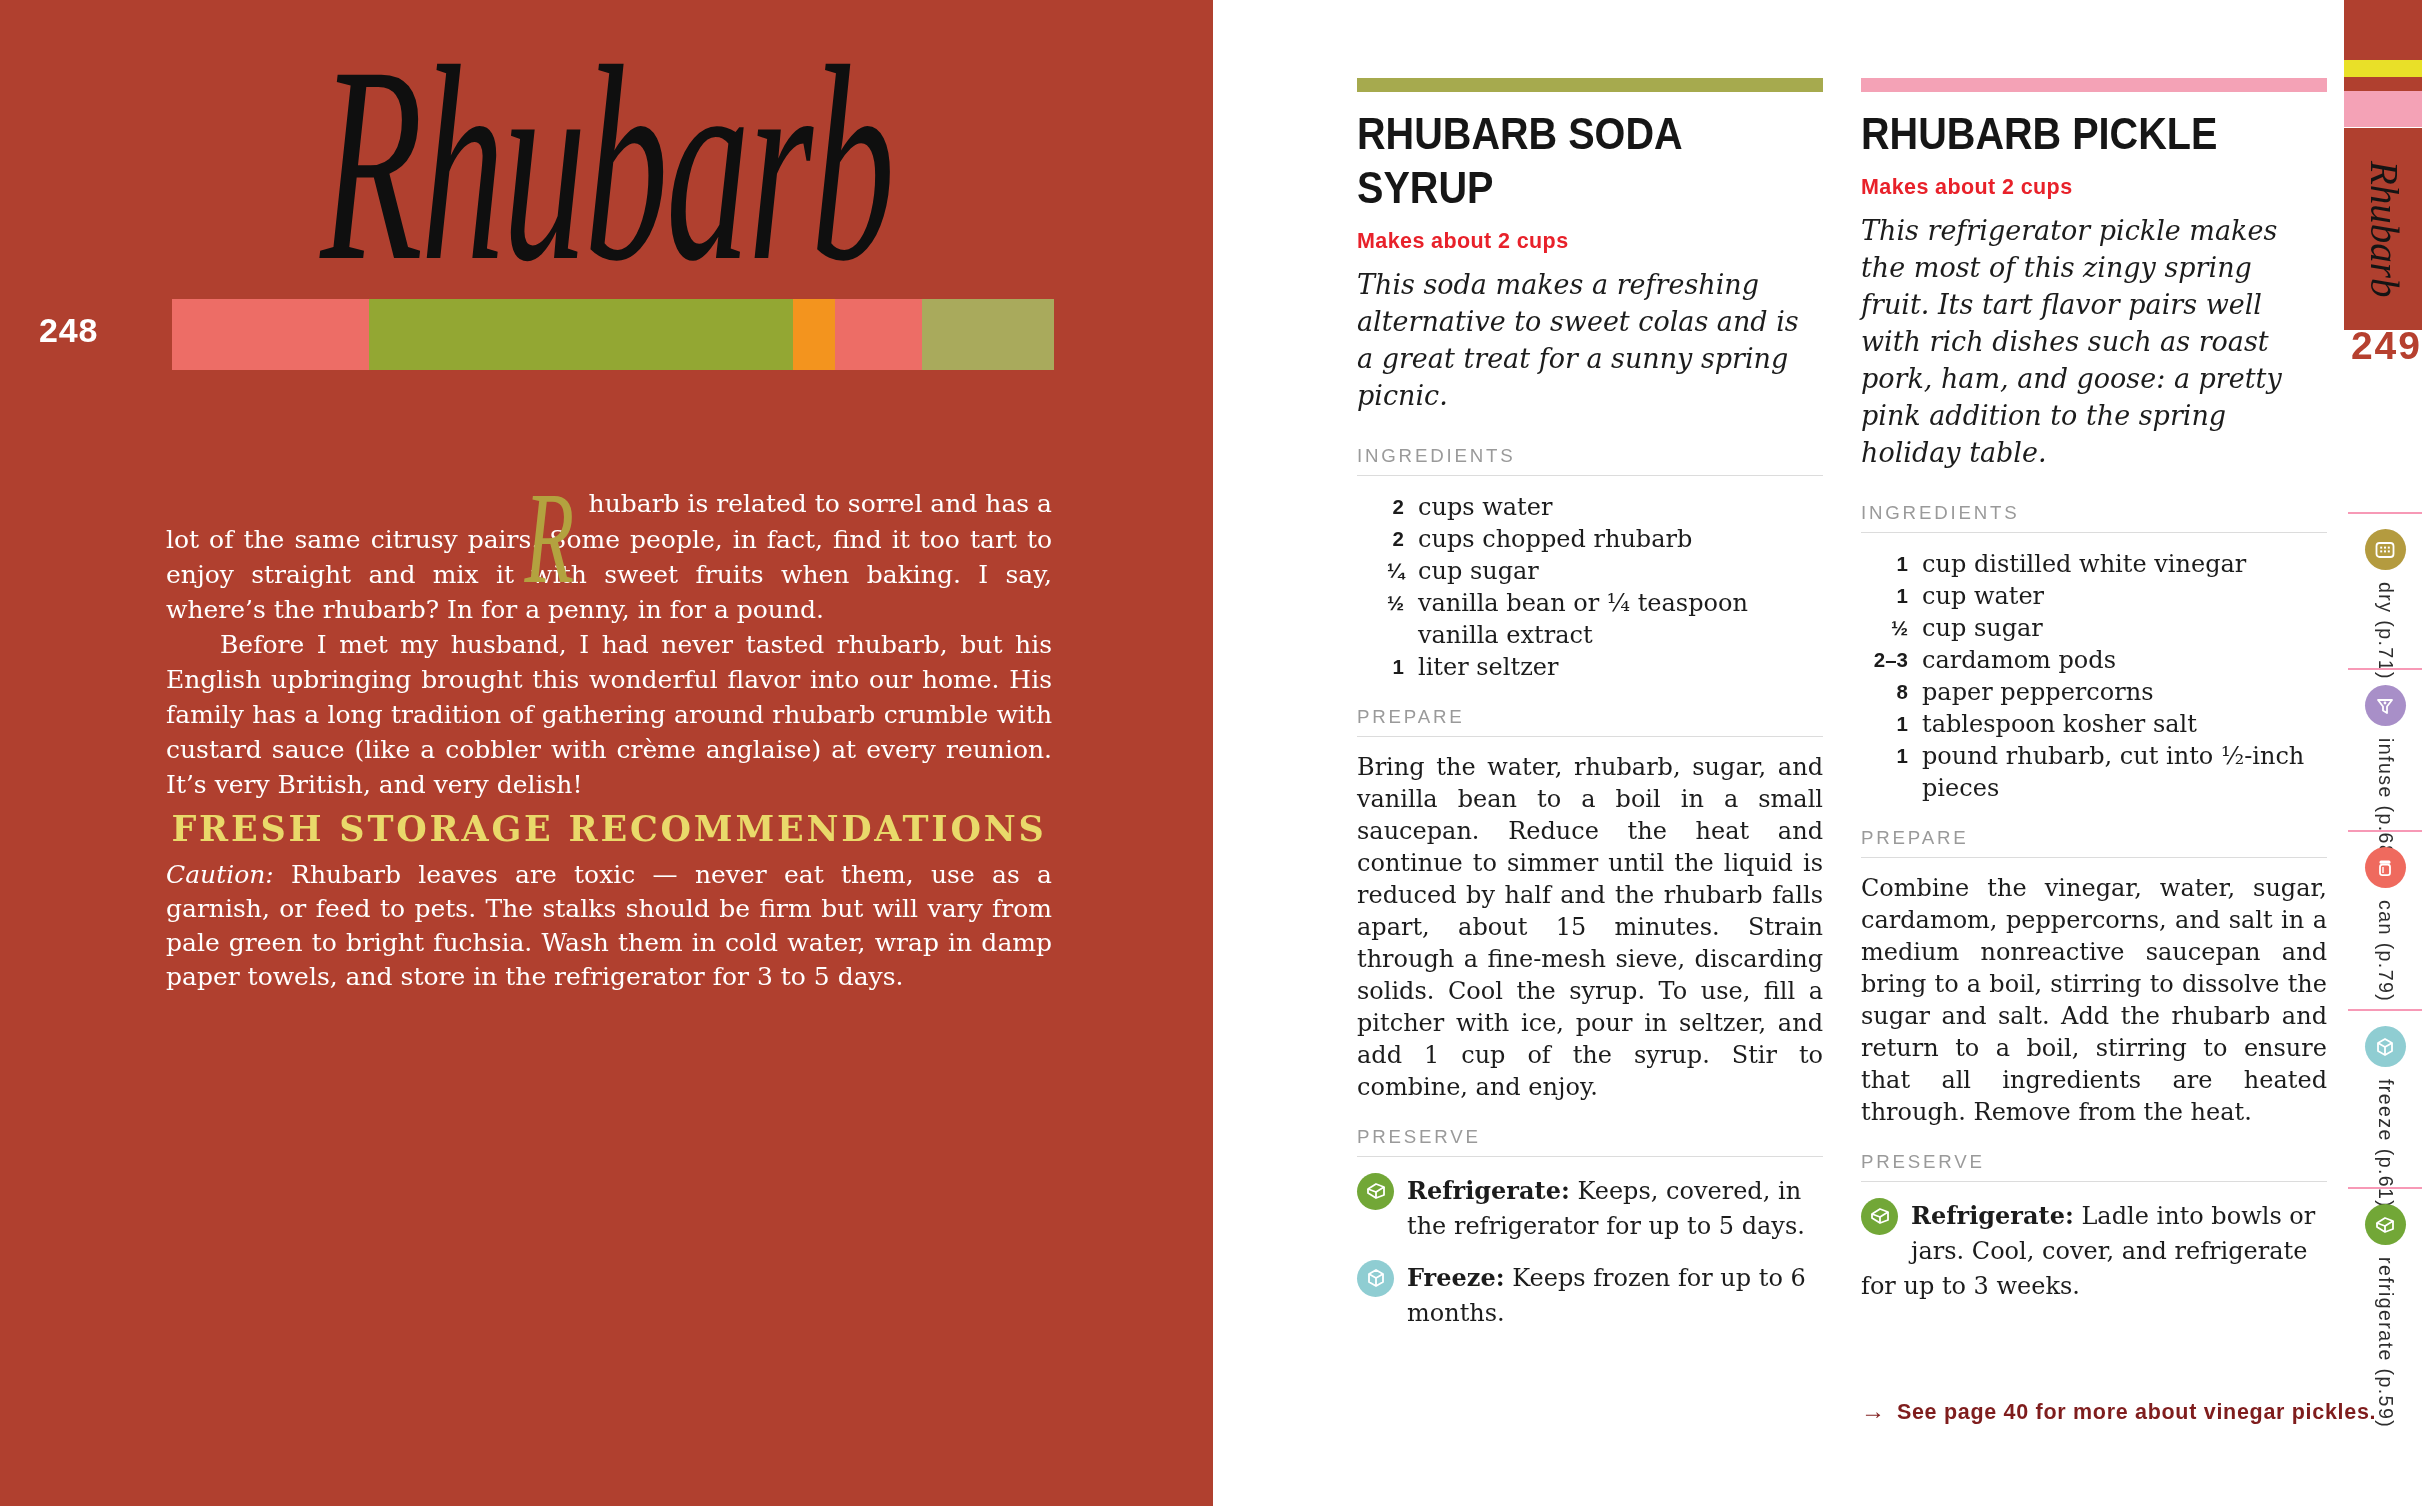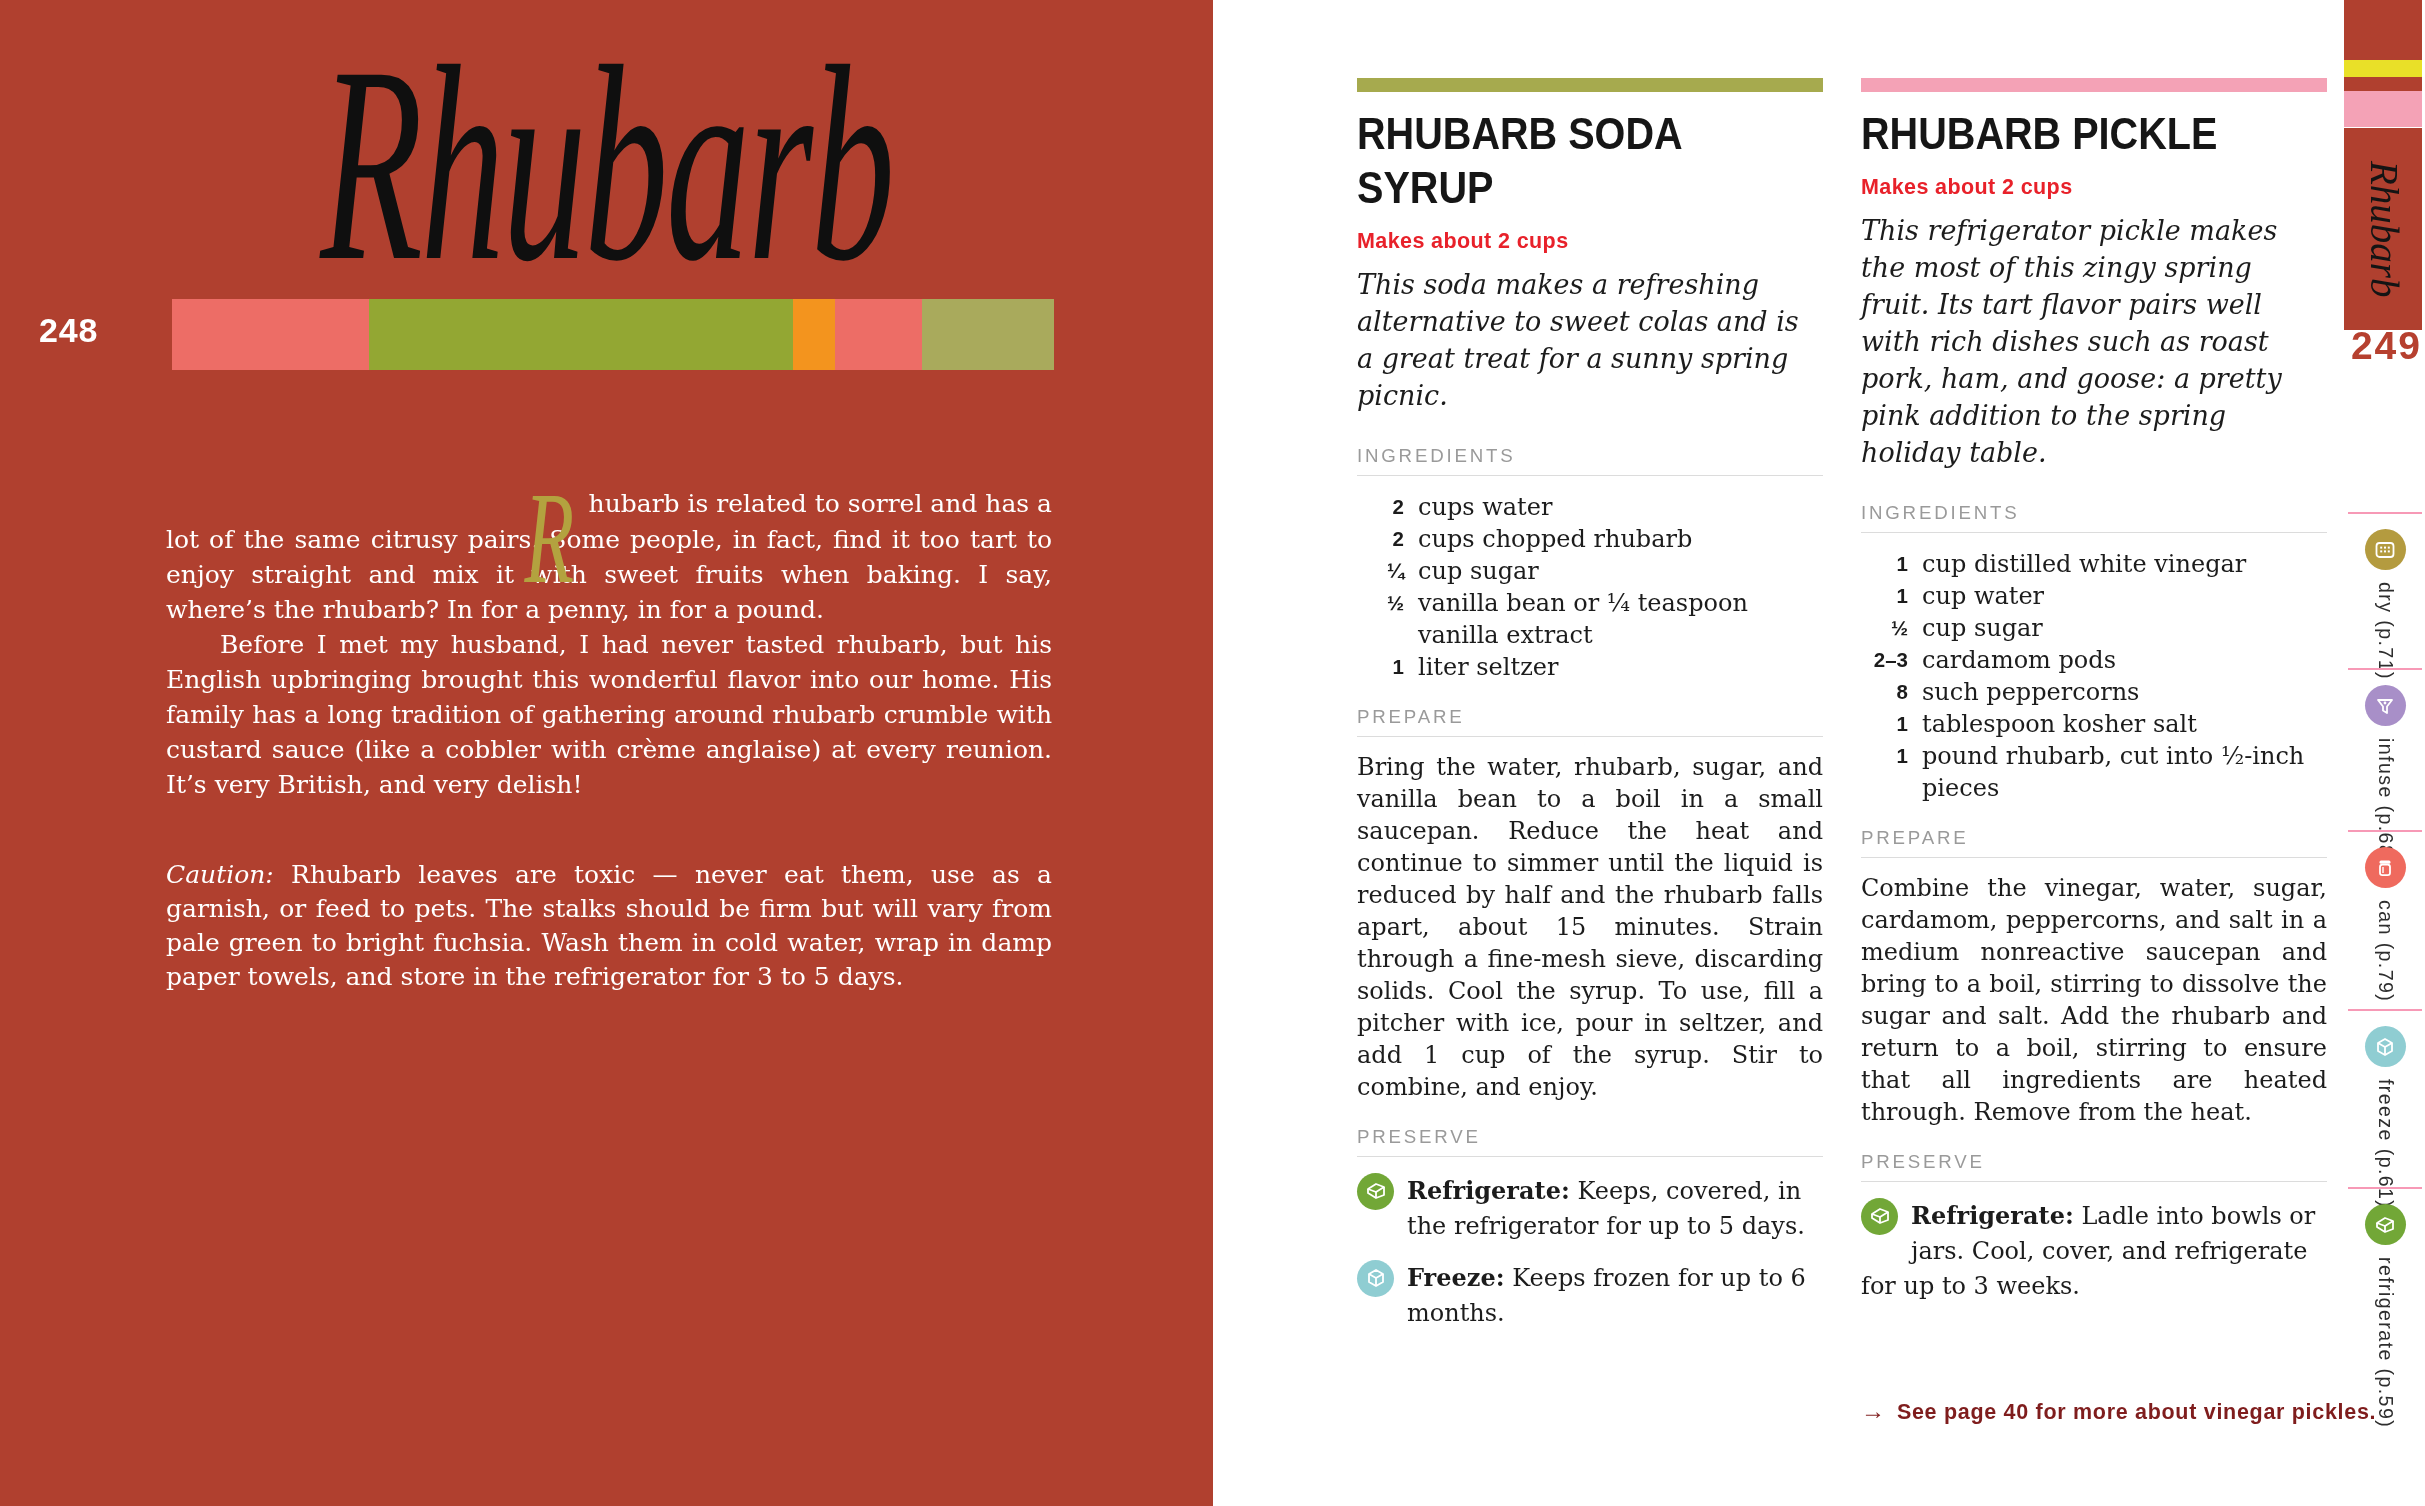--- a/index.html
+++ b/index.html
@@ -115,20 +115,21 @@
     </div>
 
     <div class="intro">
       <div class="fl">
         <span class="dropcap">R</span><span>hubarb is related to sorrel and has a</span>
       </div>
       <p>lot of the same citrusy pairs. Some people, in fact, find it too tart to enjoy straight and mix it with sweet fruits when baking. I say, where’s the rhubarb? In for a penny, in for a pound.</p>
       <p class="p2">Before I met my husband, I had never tasted rhubarb, but his English upbringing brought this wonderful flavor into our home. His family has a long tradition of gathering around rhubarb crumble with custard sauce (like a cobbler with crème anglaise) at every reunion. It’s very British, and very delish!</p>
     </div>
 
+    <h2 class="storage">FRESH STORAGE RECOMMENDATIONS</h2>
 
     <p class="caution"><em>Caution:</em><span> Rhubarb leaves are toxic — never eat them, use as a garnish, or feed to pets. The stalks should be firm but will vary from pale green to bright fuchsia. Wash them in cold water, wrap in damp paper towels, and store in the refrigerator for 3 to 5 days.</span></p>
   </section>
 
   <article class="recipe col1">
     <div class="topbar bar-olive"></div>
     <h2 class="rtitle">RHUBARB SODA SYRUP</h2>
     <div class="makes">Makes about 2 cups</div>
     <p class="desc">This soda makes a refreshing alternative to sweet colas and is a great treat for a sunny spring picnic.</p>
 
@@ -204,21 +205,21 @@
       <div class="ing">
           <span class="qty">½</span>
           <span class="iname">cup sugar</span>
         </div>
       <div class="ing">
           <span class="qty">2–3</span>
           <span class="iname">cardamom pods</span>
         </div>
       <div class="ing">
           <span class="qty">8</span>
-          <span class="iname">such peppercorns</span>
+          <span class="iname">paper peppercorns</span>
         </div>
       <div class="ing">
           <span class="qty">1</span>
           <span class="iname">tablespoon kosher salt</span>
         </div>
       <div class="ing">
           <span class="qty">1</span>
           <span class="iname">pound rhubarb, cut into ½-inch pieces</span>
         </div>
     </div>

